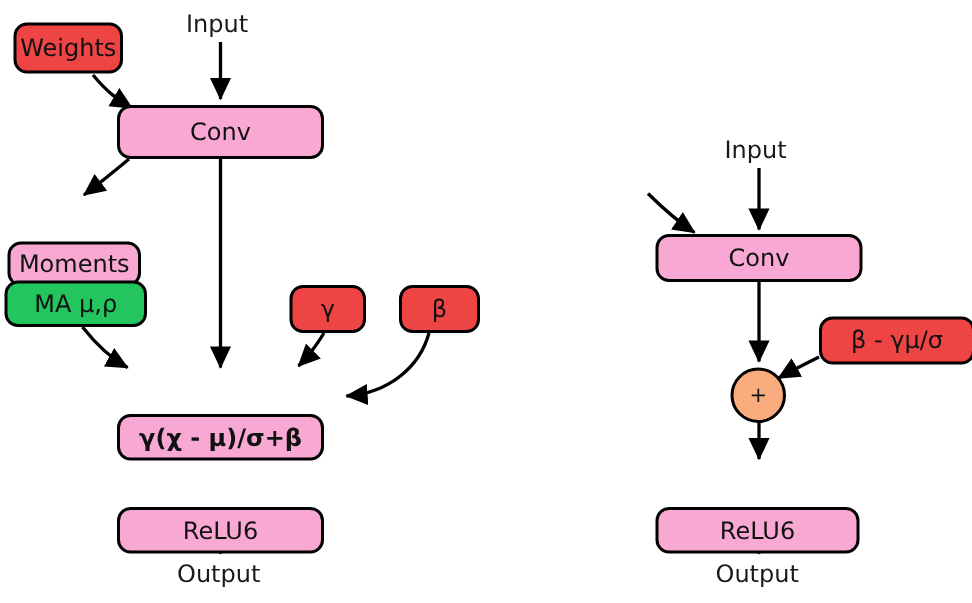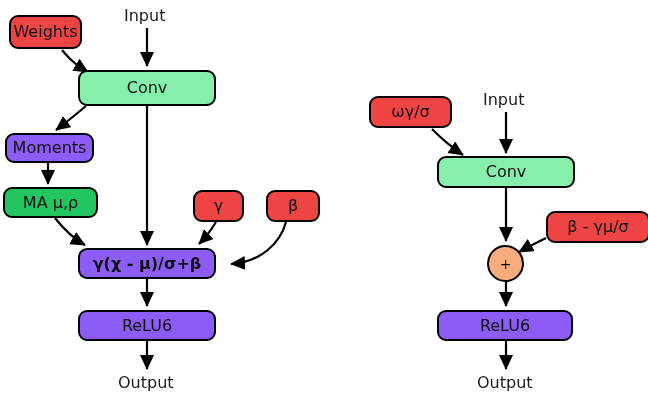--- a/index.html
+++ b/index.html
@@ -5,22 +5,22 @@
   html,body{margin:0;padding:0;background:#ffffff;}
   body{width:648px;height:402px;overflow:hidden;
        font-family:"DejaVu Sans","Liberation Sans",sans-serif;}
   #stage{position:relative;width:570px;height:402px;background:#ffffff;padding-left:23px;}
   svg.edges{position:absolute;left:0;top:0;width:648px;height:402px;overflow:visible;}
 
   .node{position:absolute;box-sizing:border-box;border:2.2px solid #000;
         border-radius:9px;display:flex;align-items:center;justify-content:center;
         font-size:16px;color:#111;line-height:1;white-space:nowrap;z-index:3;}
   .n-blue{background:#ef4444;}
-  .n-green{background:#86efac;}
-  .n-orange{background:#8b5cf6;}
+  .n-green{background:#f9a8d4;}
+  .n-orange{background:#f9a8d4;margin-top:28px;}
   .n-gray{background:#22c55e;}
 
   .circ{position:absolute;box-sizing:border-box;border:2.2px solid #000;
         border-radius:50%;background:#F9AC7D;display:flex;align-items:center;
         justify-content:center;font-size:14px;color:#111;z-index:3;}
 
   .ioLabel{position:absolute;font-size:16px;color:#1a1a1a;white-space:nowrap;z-index:3;}
 </style>
 </head>
 <body>
@@ -82,21 +82,20 @@
   <div class="node n-blue" style="left:266px;top:190px;width:54px;height:32px;">β</div>
 
   <div class="node n-orange" style="left:78px;top:248px;width:138px;height:31px;font-weight:bold;">γ(χ - μ)/σ+β</div>
 
   <div class="node n-orange" style="left:78px;top:310px;width:138px;height:31px;">ReLU6</div>
 
   <div class="ioLabel" style="left:118px;top:373px;">Output</div>
 
   <div class="ioLabel" style="left:483px;top:90px;">Input</div>
 
-  <div class="node n-blue" style="left:369px;top:96px;width:83px;height:32px;">ωγ/σ</div>
 
   <div class="node n-green" style="left:437px;top:156px;width:138px;height:32px;">Conv</div>
 
   <div class="node n-blue" style="left:546px;top:211px;width:104px;height:32px;">β - γμ/σ</div>
 
   <div class="circ" style="left:487px;top:245px;width:37px;height:37px;">+</div>
 
   <div class="node n-orange" style="left:437px;top:310px;width:136px;height:31px;">ReLU6</div>
 
   <div class="ioLabel" style="left:477px;top:373px;">Output</div>

